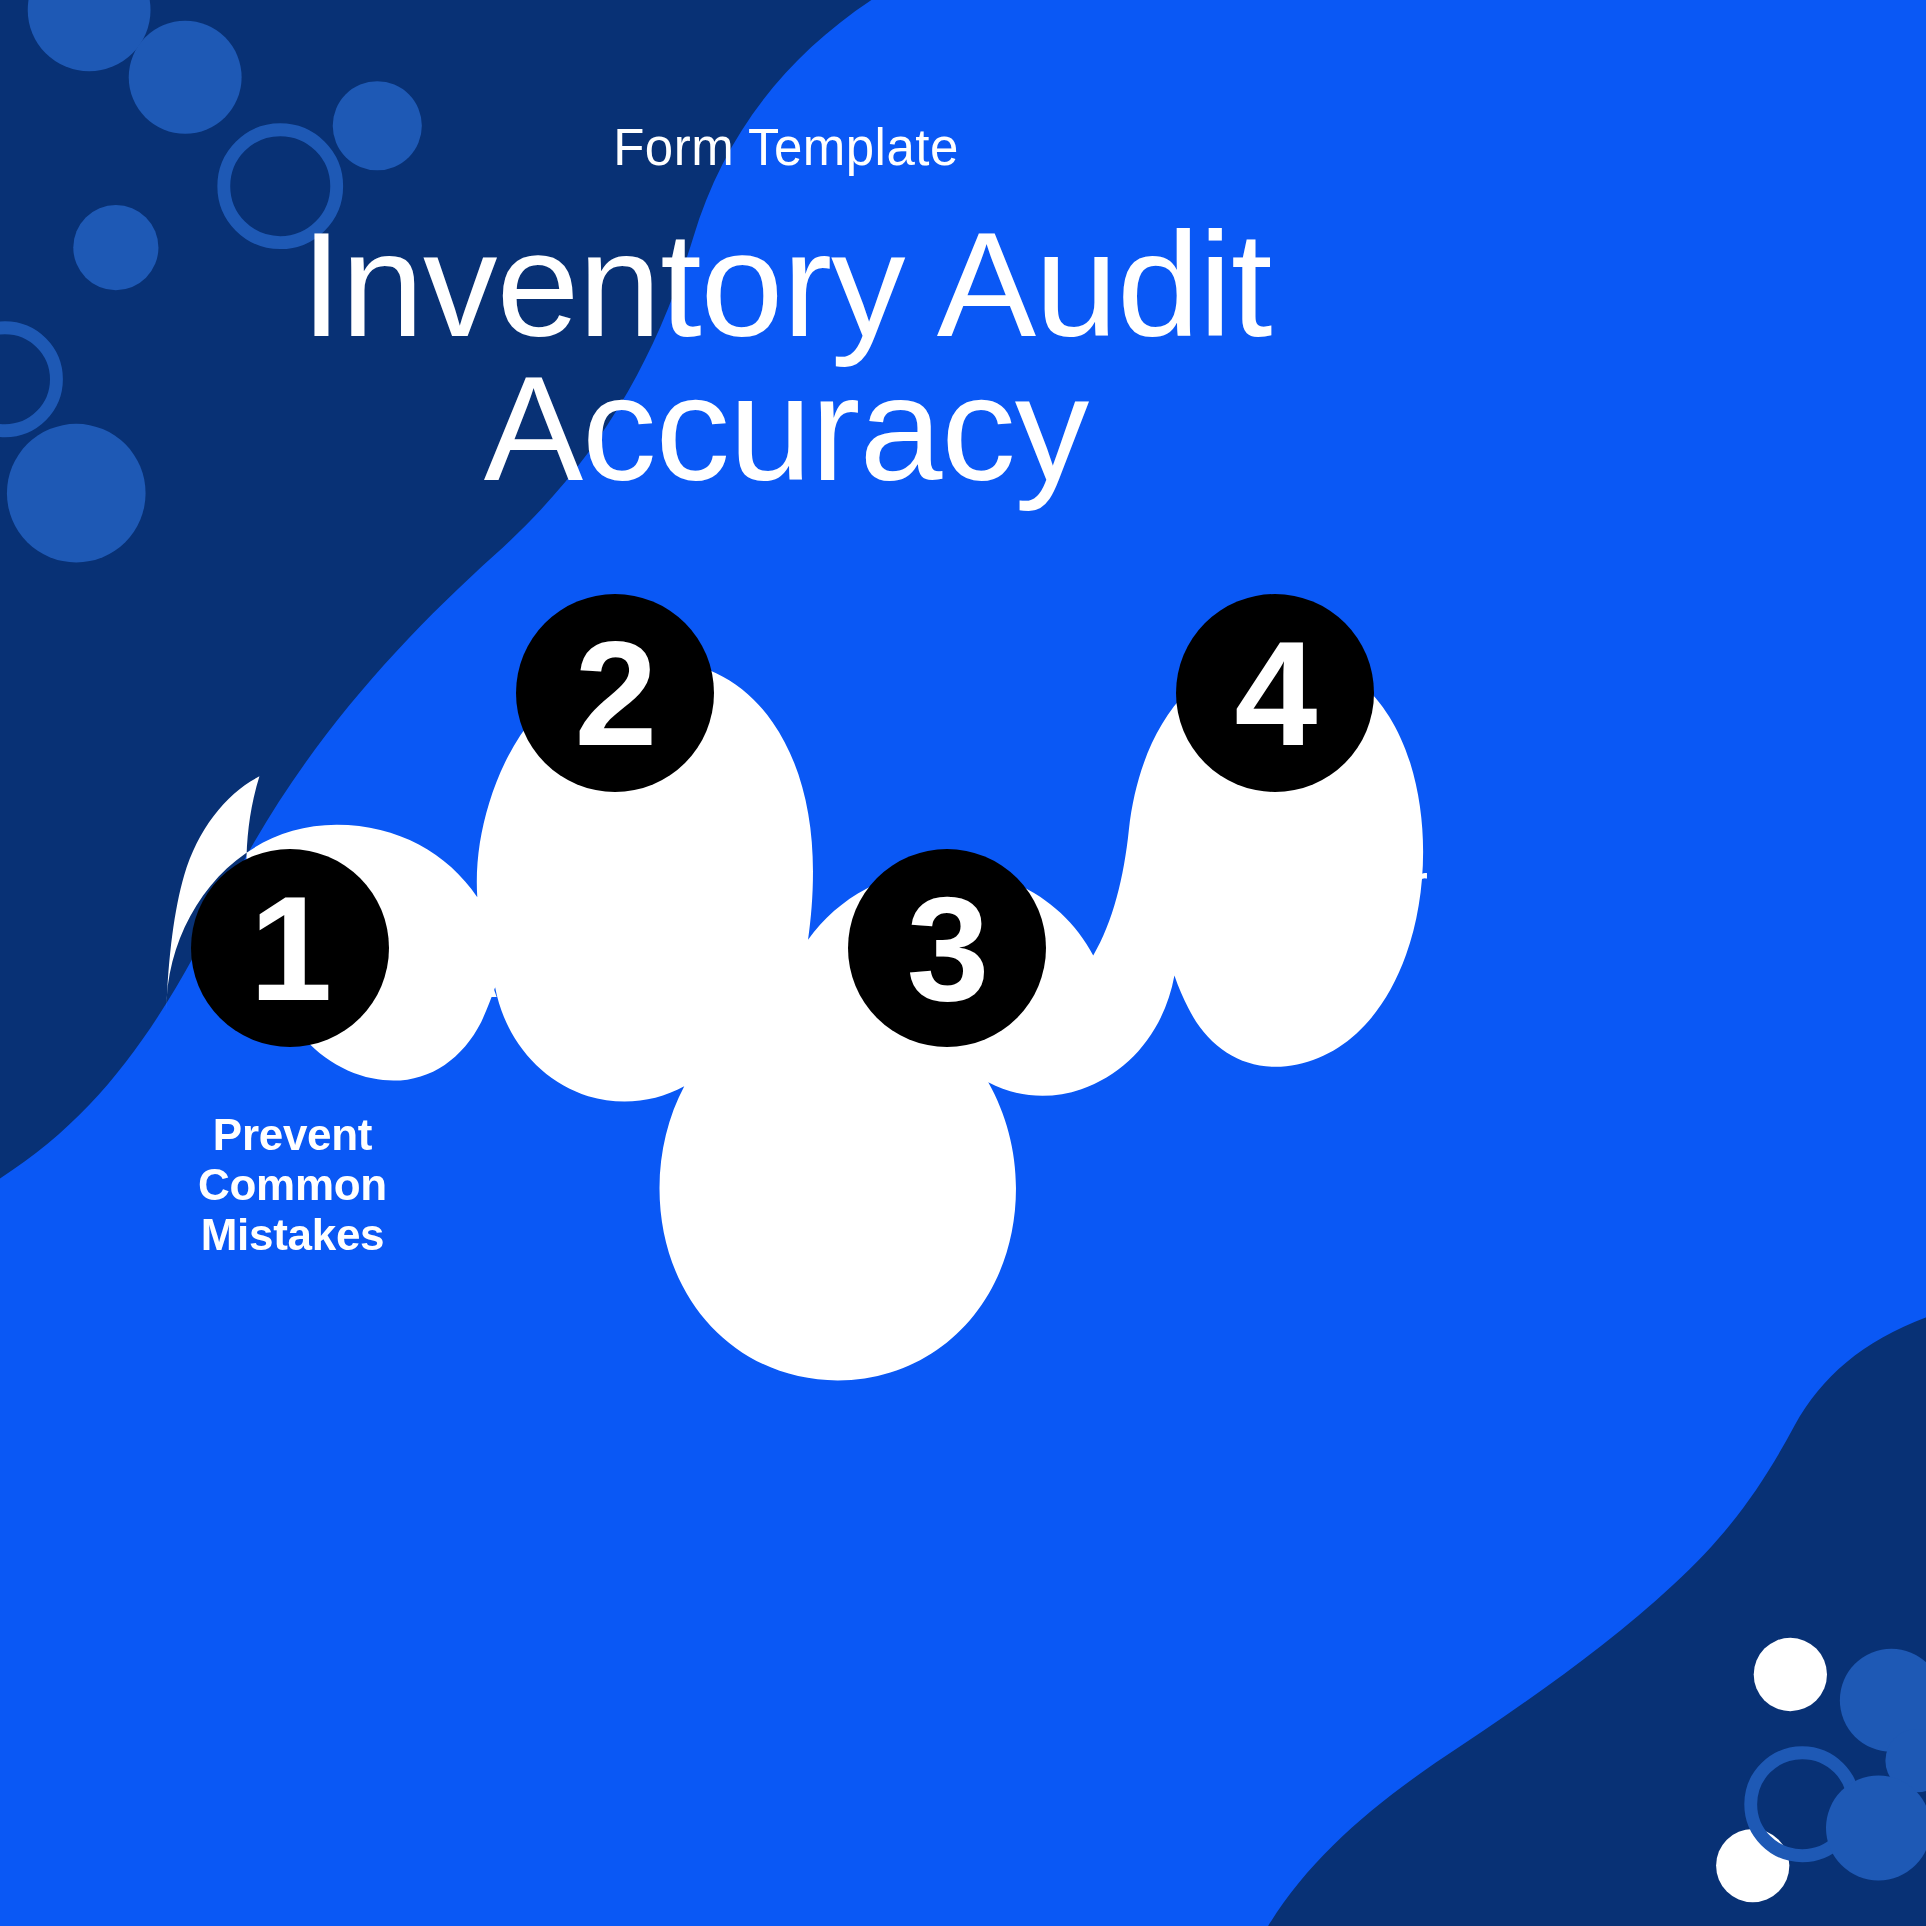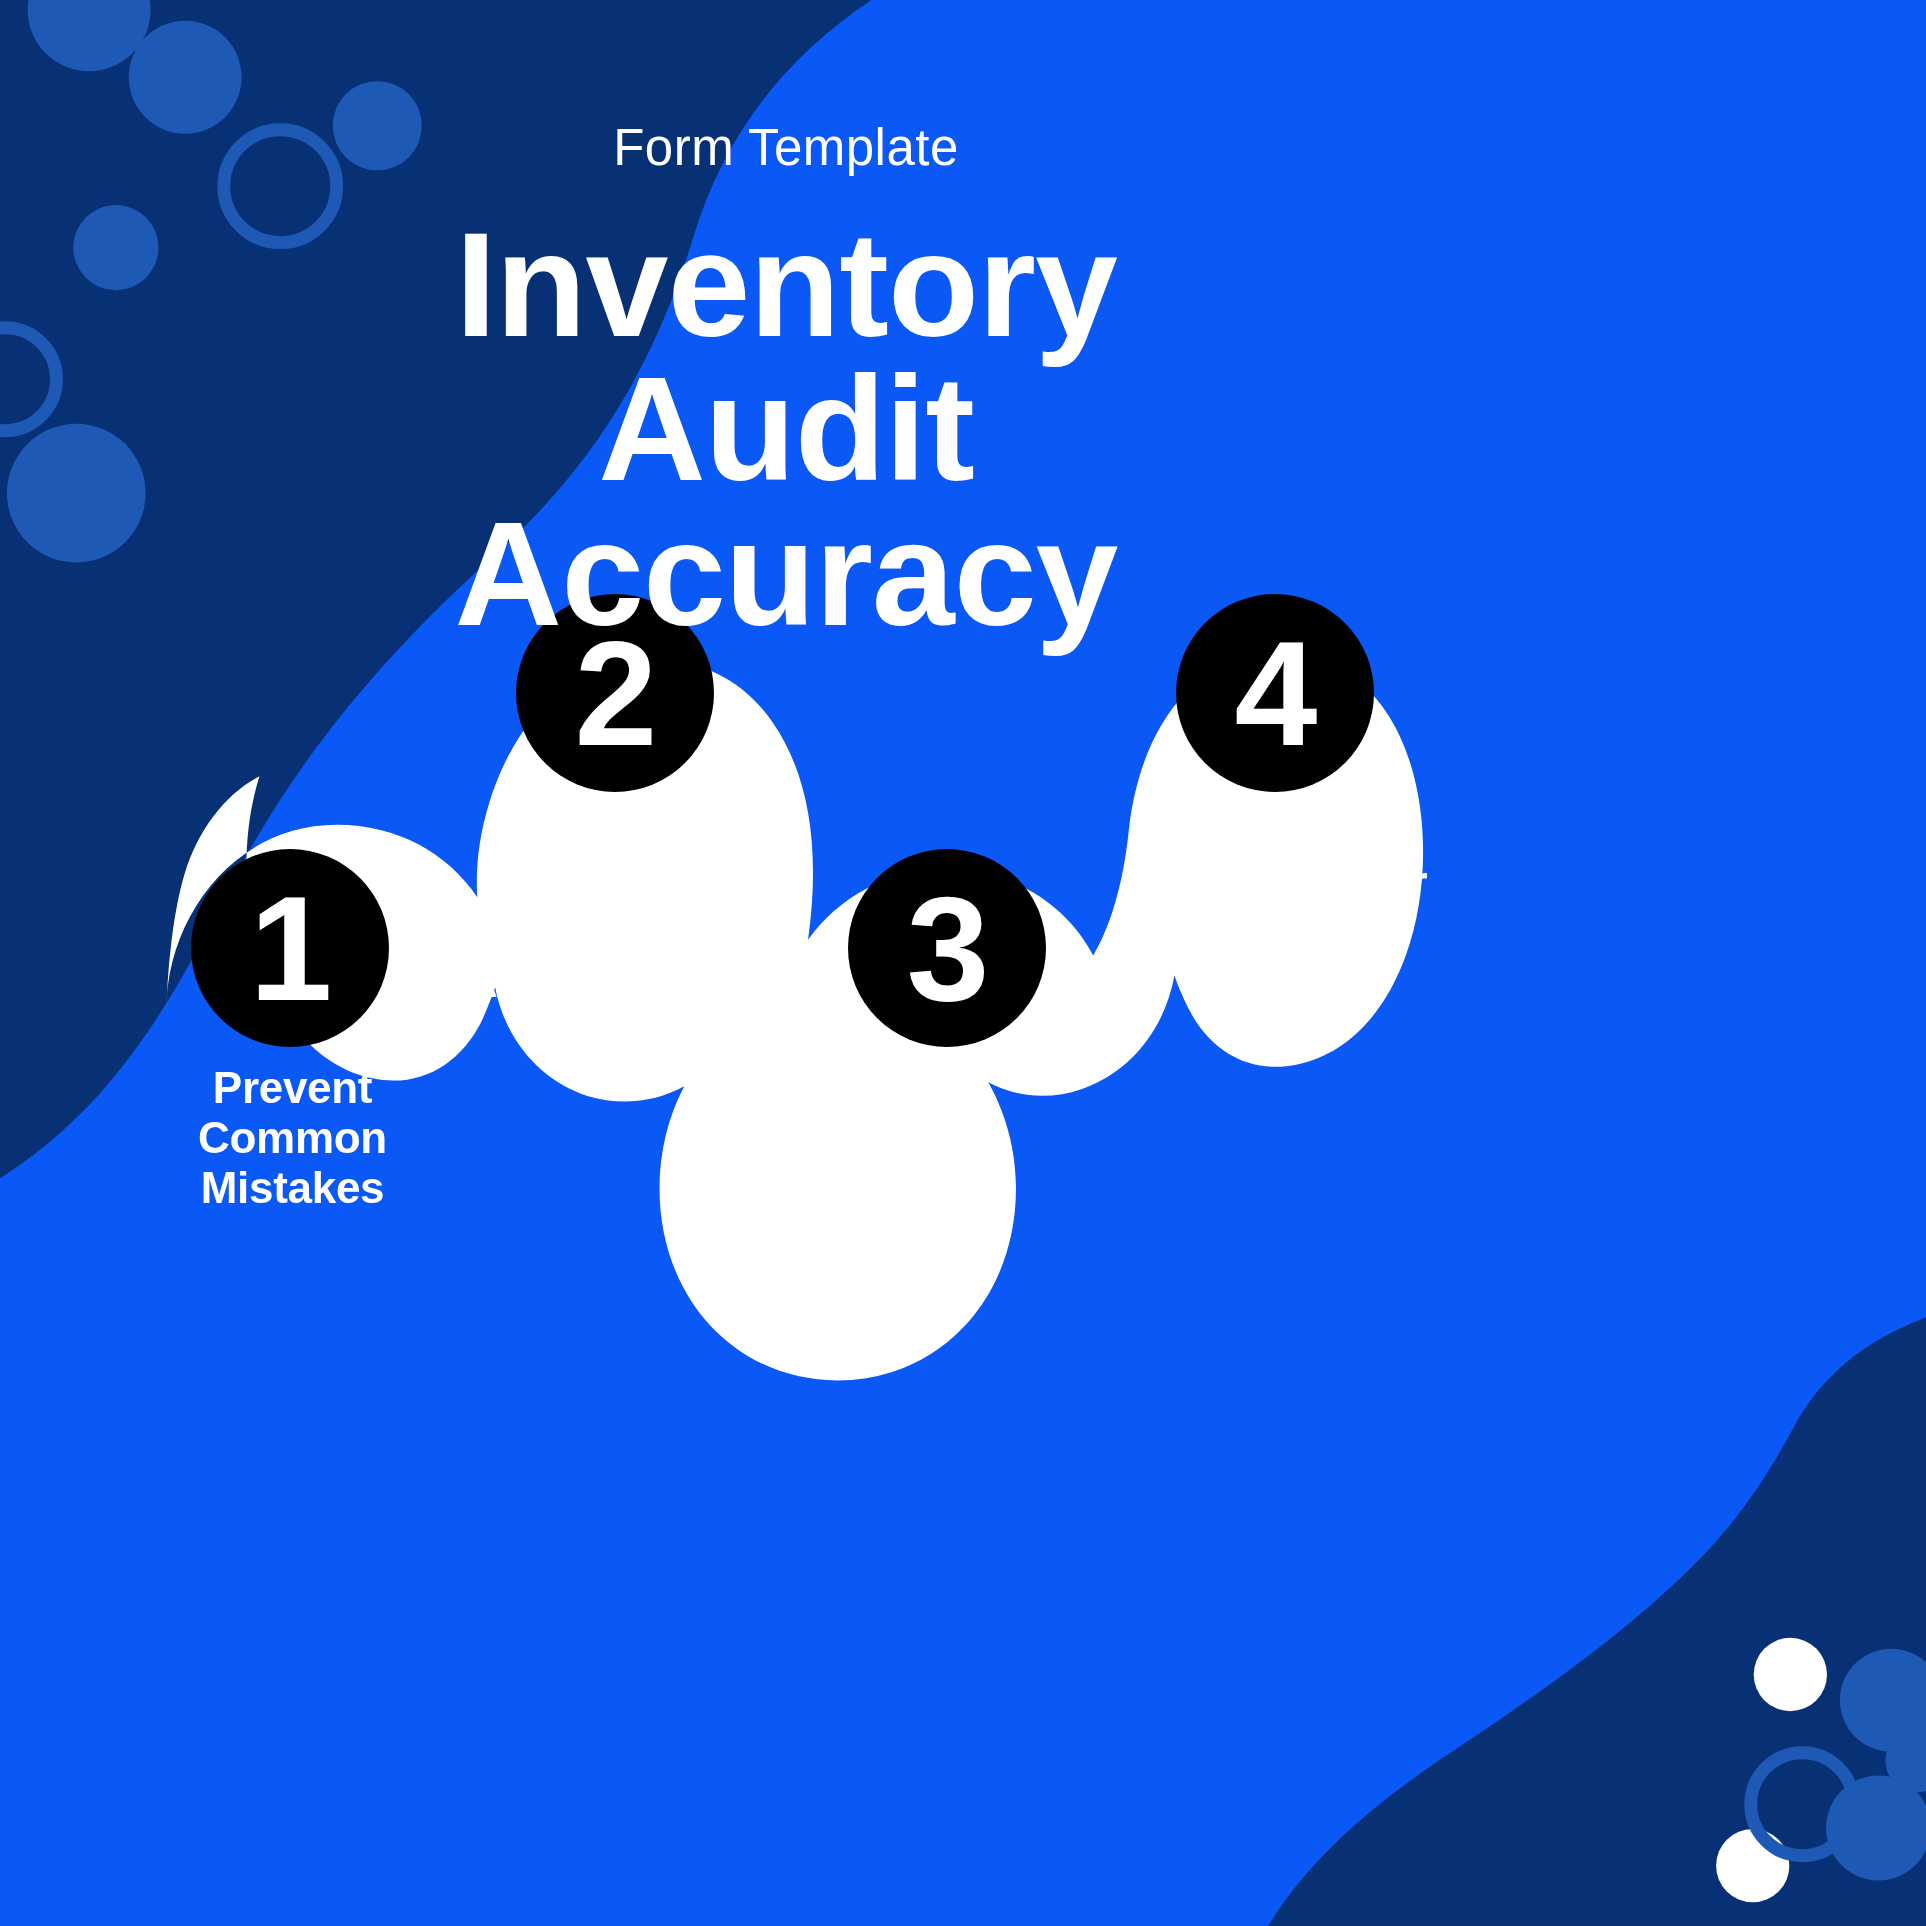--- a/index.html
+++ b/index.html
@@ -45,21 +45,21 @@
     font-size: 51px;
     font-weight: 400;
     letter-spacing: 0.5px;
     color: #ffffff;
     line-height: 1.05;
   }
 
   .headline {
     margin-top: 38px;
     font-size: 149px;
-    font-weight: 700;
+    font-weight: 400;
     line-height: 0.97;
     color: #ffffff;
     letter-spacing: -1px;
     padding: 0 257px;
   }
 
   
   .chain {
     position: absolute;
     left: 0;
@@ -102,21 +102,21 @@
     position: absolute;
     text-align: center;
     color: #ffffff;
     font-weight: 700;
     font-size: 44px;
     line-height: 1.14;
     z-index: 6;
     letter-spacing: -0.3px;
   }
 
-  #label-1 { left: 124px;  top: 1063px; width: 337px; }
+  #label-1 { left: 124px;  top: 1110px; width: 337px; }
   #label-2 { left: 447px;  top: 857px;  width: 337px; }
   #label-3 { left: 780px;  top: 1095px; width: 337px; }
   #label-4 { left: 1107px; top: 857px;  width: 337px; }
 </style>
 </head>
 <body>
 
 <div id="poster">
 
   <svg class="blob-layer" viewBox="0 0 1946 1946" aria-hidden="true">

